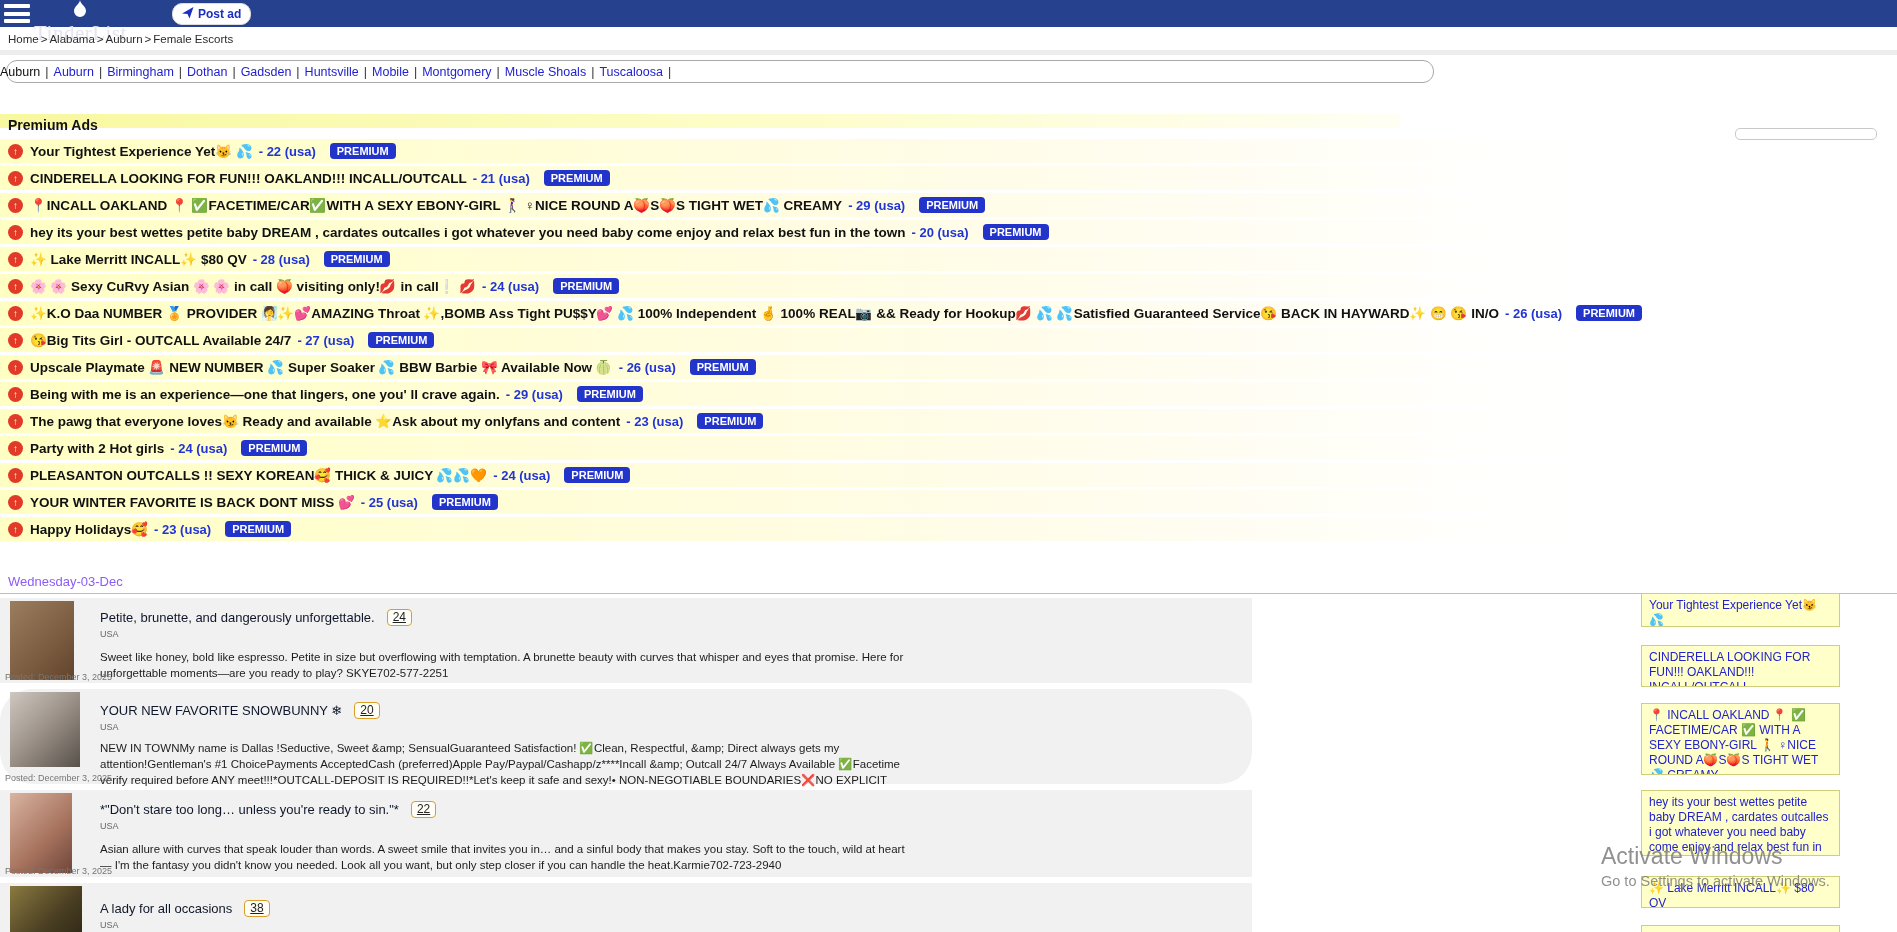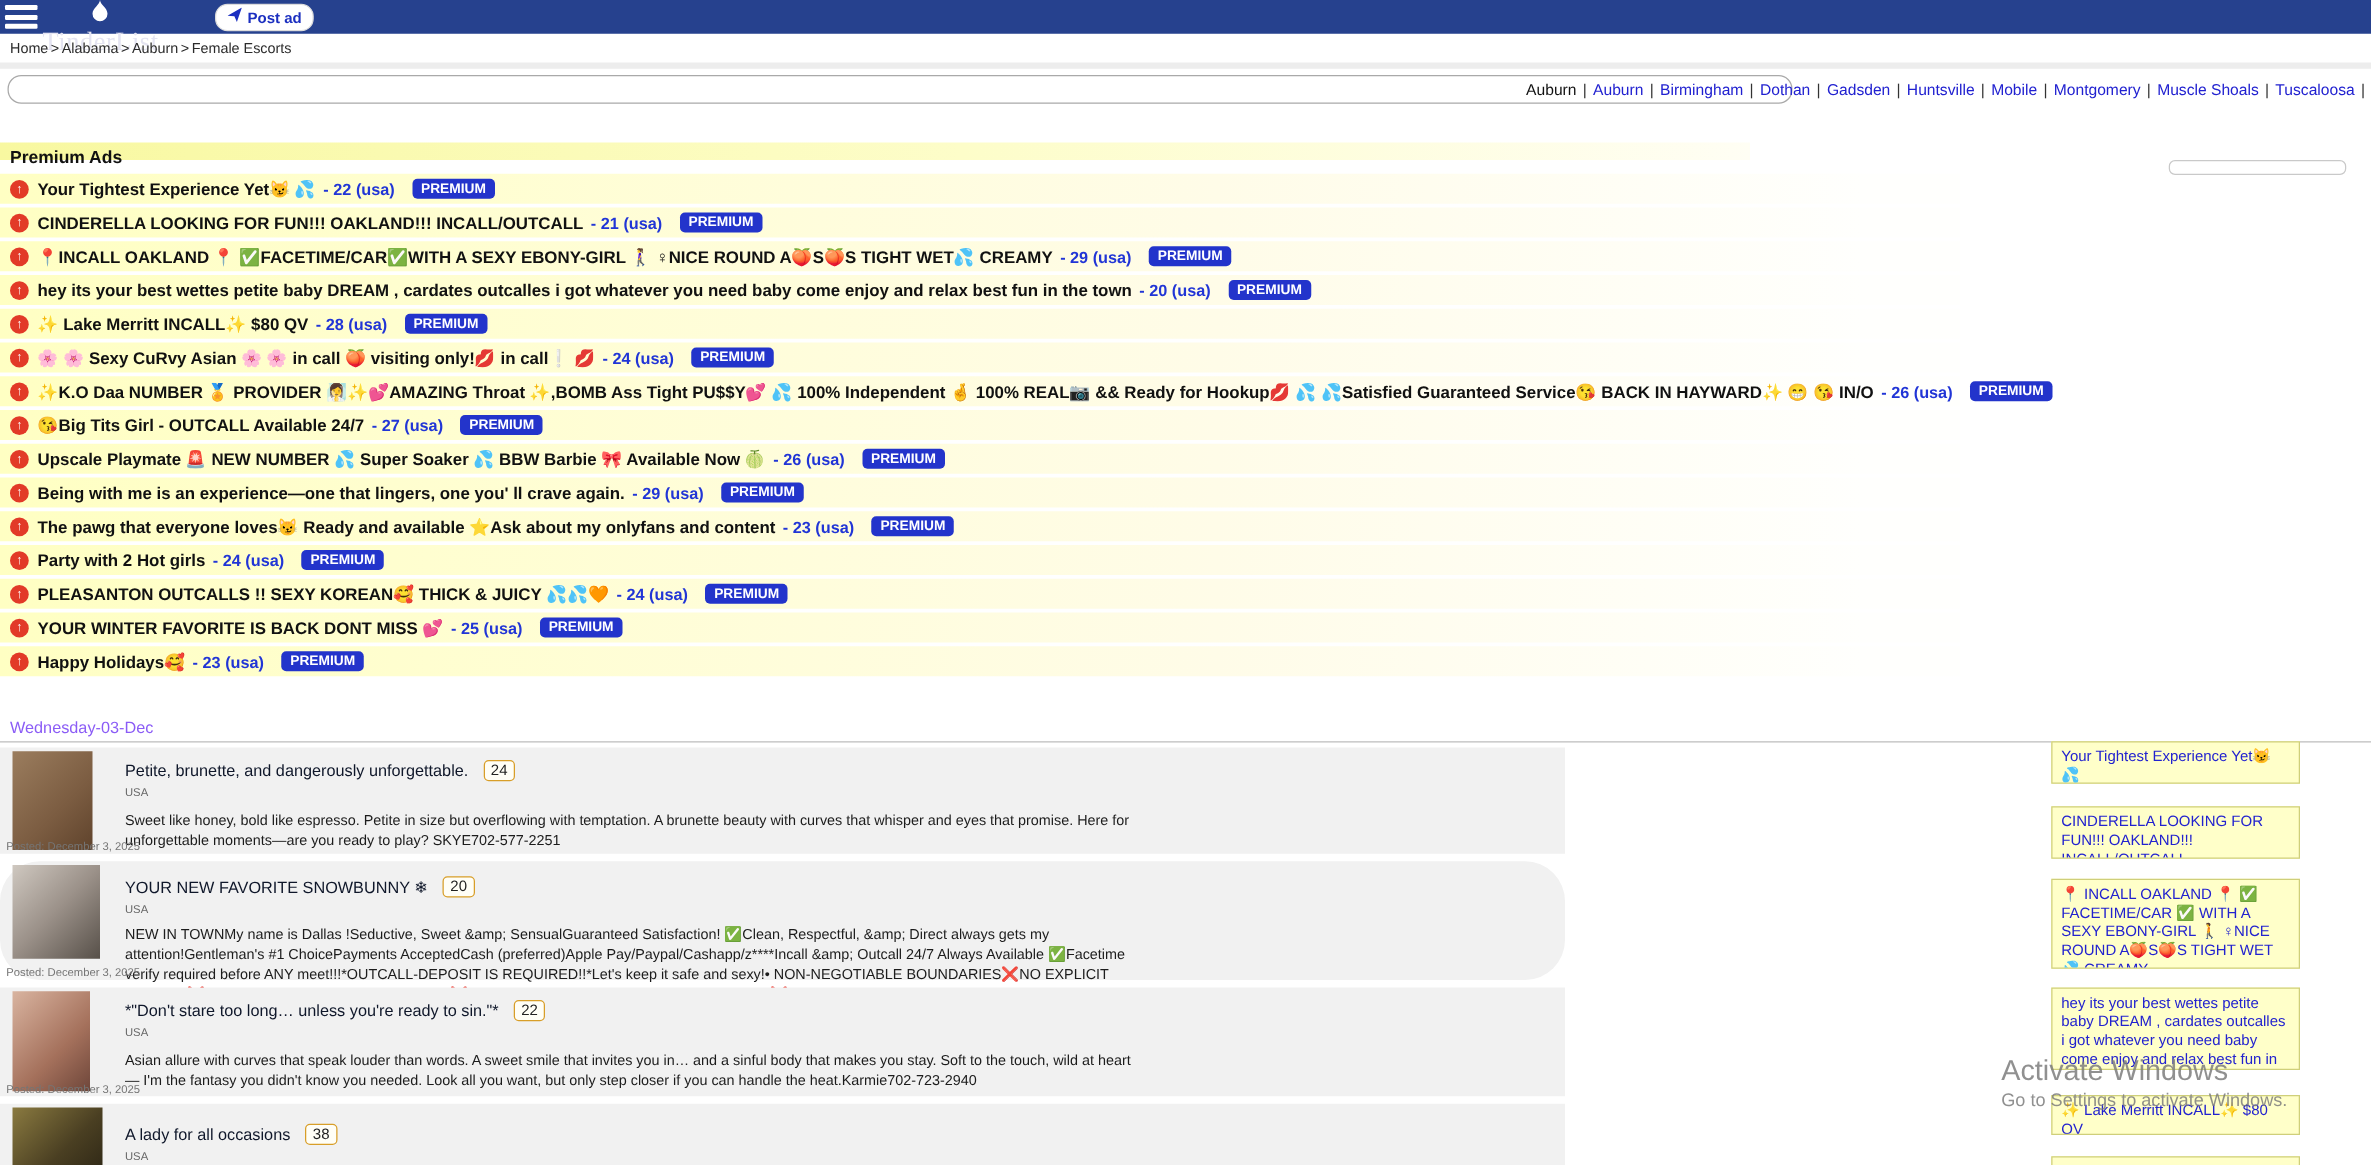--- a/index.html
+++ b/index.html
@@ -19,21 +19,21 @@
 
   
   .breadcrumb{position:absolute;top:33px;left:8px;font-size:11.5px;color:#2b2b2b;}
   .breadcrumb a{color:#2b2b2b;text-decoration:none;cursor:pointer;}
   .breadcrumb .sep{margin:0 2px;}
 
   .gray-strip{position:absolute;top:50px;left:0;width:1897px;height:5px;background:#ededed;}
 
   
   .filterbox{position:absolute;top:60px;left:6px;width:1428px;height:23px;border:1px solid #a9a9a9;border-radius:11px;background:#fff;outline:none;box-sizing:border-box;padding:0 10px;font-size:12px;}
-  .citynav{position:absolute;top:63px;left:0;width:1897px;text-align:right;font-size:12.5px;line-height:19px;pointer-events:none;}
+  .citynav{position:absolute;top:63px;left:0;width:1897px;text-align:left;font-size:12.5px;line-height:19px;pointer-events:none;}
   .citynav *{pointer-events:auto;}
   .citynav a{color:#2121d0;text-decoration:none;cursor:pointer;}
   .citynav .cur{color:#111;}
   .citynav .sep{color:#333;margin:0 5px;}
 
   
   .premium-hdr{position:absolute;top:114px;left:0;width:1400px;height:14px;line-height:22px;padding-left:8px;
                font-weight:bold;font-size:14px;color:#111;box-sizing:border-box;
                background:linear-gradient(to right,#f8f8a0 0%,#fdfdc9 55%,#fffef4 100%);}
   .premium-list{position:absolute;top:139px;left:0;}
@@ -54,21 +54,21 @@
   
   .listing{position:absolute;left:0;width:1252px;background:#f1f1f1;}
   .lphoto{position:absolute;left:10px;top:3px;cursor:pointer;}
   .ph1{background:linear-gradient(135deg,#9b7d5e 0%,#7b5c41 60%,#5f432c 100%);}
   .ph2{background:linear-gradient(135deg,#cfc8c0 0%,#9a9088 50%,#575049 100%);}
   .ph3{background:linear-gradient(135deg,#d9b4a0 0%,#a5715c 60%,#6e463a 100%);}
   .ph4{background:linear-gradient(135deg,#8a7a40 0%,#4a3f22 50%,#211c10 100%);}
   .lcontent{position:absolute;left:100px;top:10px;right:20px;}
   .ltitle{color:#0f172a;font-size:13px;text-decoration:none;cursor:pointer;}
   .agebox{display:inline-block;border:1.5px solid #d89e28;border-radius:4px;background:#fffef6;color:#222;
-          font-size:12px;padding:0 5px;margin-left:12px;line-height:15px;vertical-align:middle;}
+          font-size:12px;padding:0 5px;margin-left:12px;line-height:15px;vertical-align:middle;text-decoration:underline;}
   .lusa{font-size:9px;color:#666;margin-top:3px;}
   .ldesc{font-size:11.5px;color:#1c1c1c;line-height:1.4;margin-top:10px;max-width:815px;}
   .lposted{position:absolute;left:5px;bottom:1px;font-size:9px;color:#757575;}
 
   
   .sbox{position:absolute;left:1641px;width:199px;background:#ffffc9;border:1px solid #cfcf7a;box-sizing:border-box;
         padding:4px 7px;font-size:12px;line-height:1.25;color:#2222cf;overflow:hidden;cursor:pointer;}
   .sbox .stitle{color:#2222cf;}
 
   

